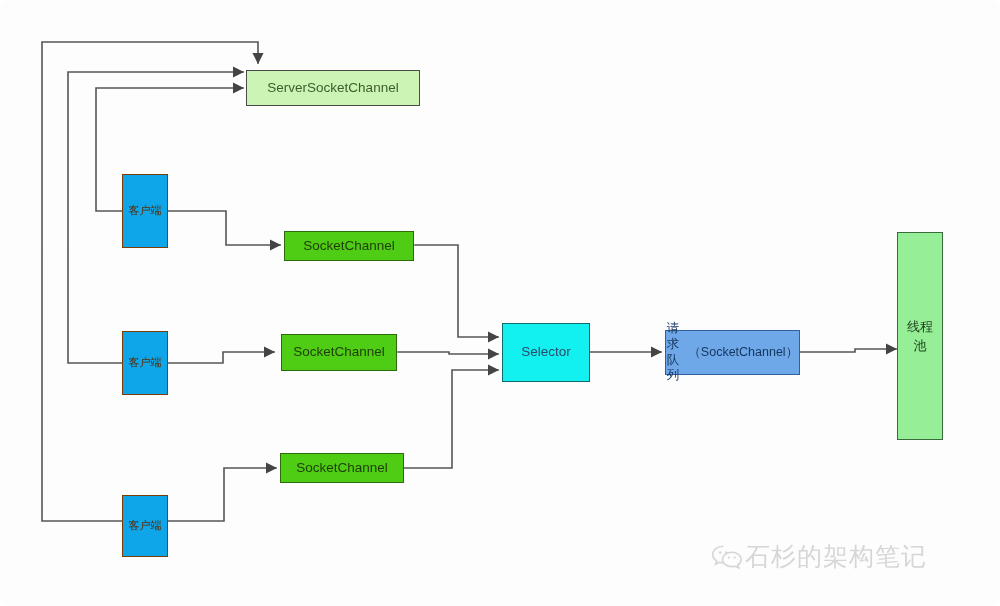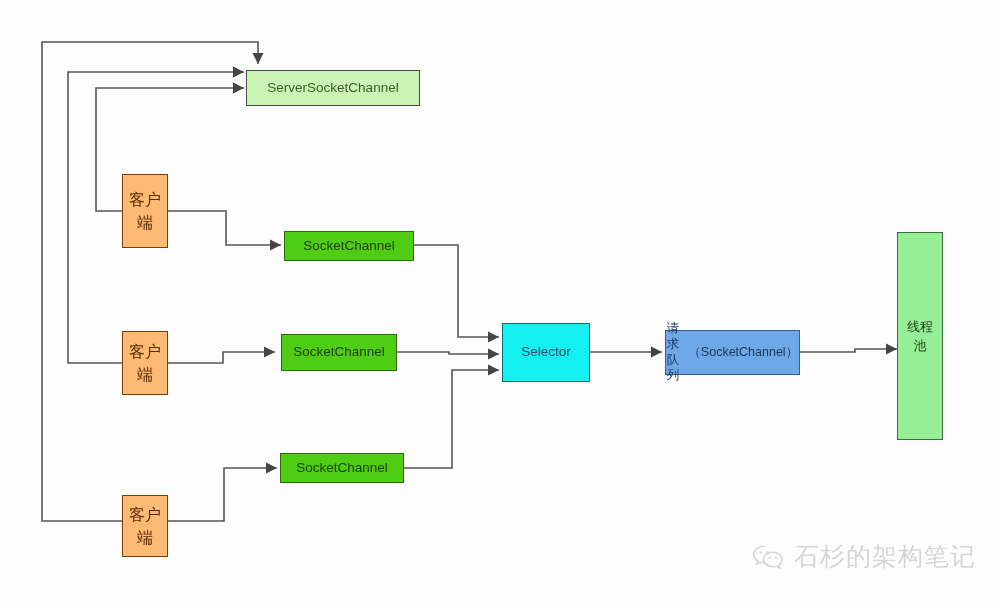--- a/index.html
+++ b/index.html
@@ -52,24 +52,24 @@
   }
   
   .n-sc {
     background: #4fcc14;
     border: 1.4px solid #2d6b0c;
     color: #1f3d08;
     font-size: 13.5px;
   }
   
   .n-client {
-    background: #fdba74;
+    background: #0ea5e9;
     border: 1.4px solid #7a3d06;
     color: #5a2a02;
-    font-size: 16px;
+    font-size: 11px;
   }
   .n-client .node-label {
     line-height: 1.45;
     letter-spacing: 0;
   }
   
   .n-selector {
     background: #12f0f0;
     border: 1.4px solid #0f6b6b;
     color: #2b4a6b;
@@ -90,25 +90,25 @@
     color: #1e3f1e;
     font-size: 13px;
   }
   .n-pool .node-label {
     line-height: 1.5;
   }
 
   
   #watermark {
     position: absolute;
-    left: 752px;
+    left: 711px;
     top: 540px;
     display: flex;
     align-items: center;
-    gap: 8px;
+    gap: 0;
     opacity: 0.34;
     z-index: 4;
     user-select: none;
   }
   #watermark .wm-text {
     font-size: 25px;
     color: #8c8c8c;
     letter-spacing: 1px;
     white-space: nowrap;
   }

